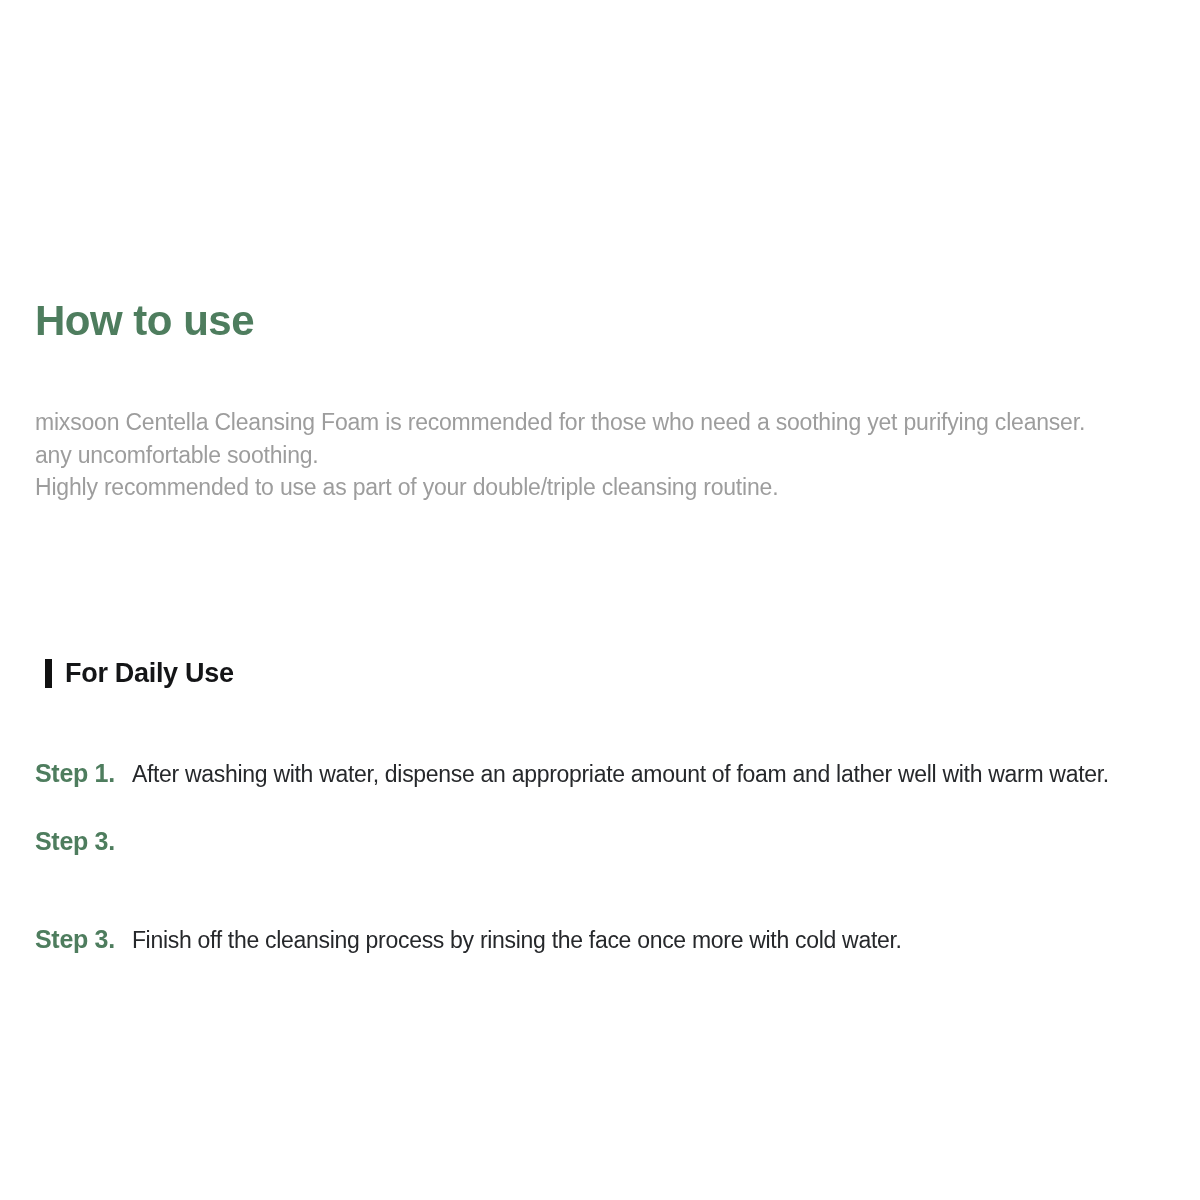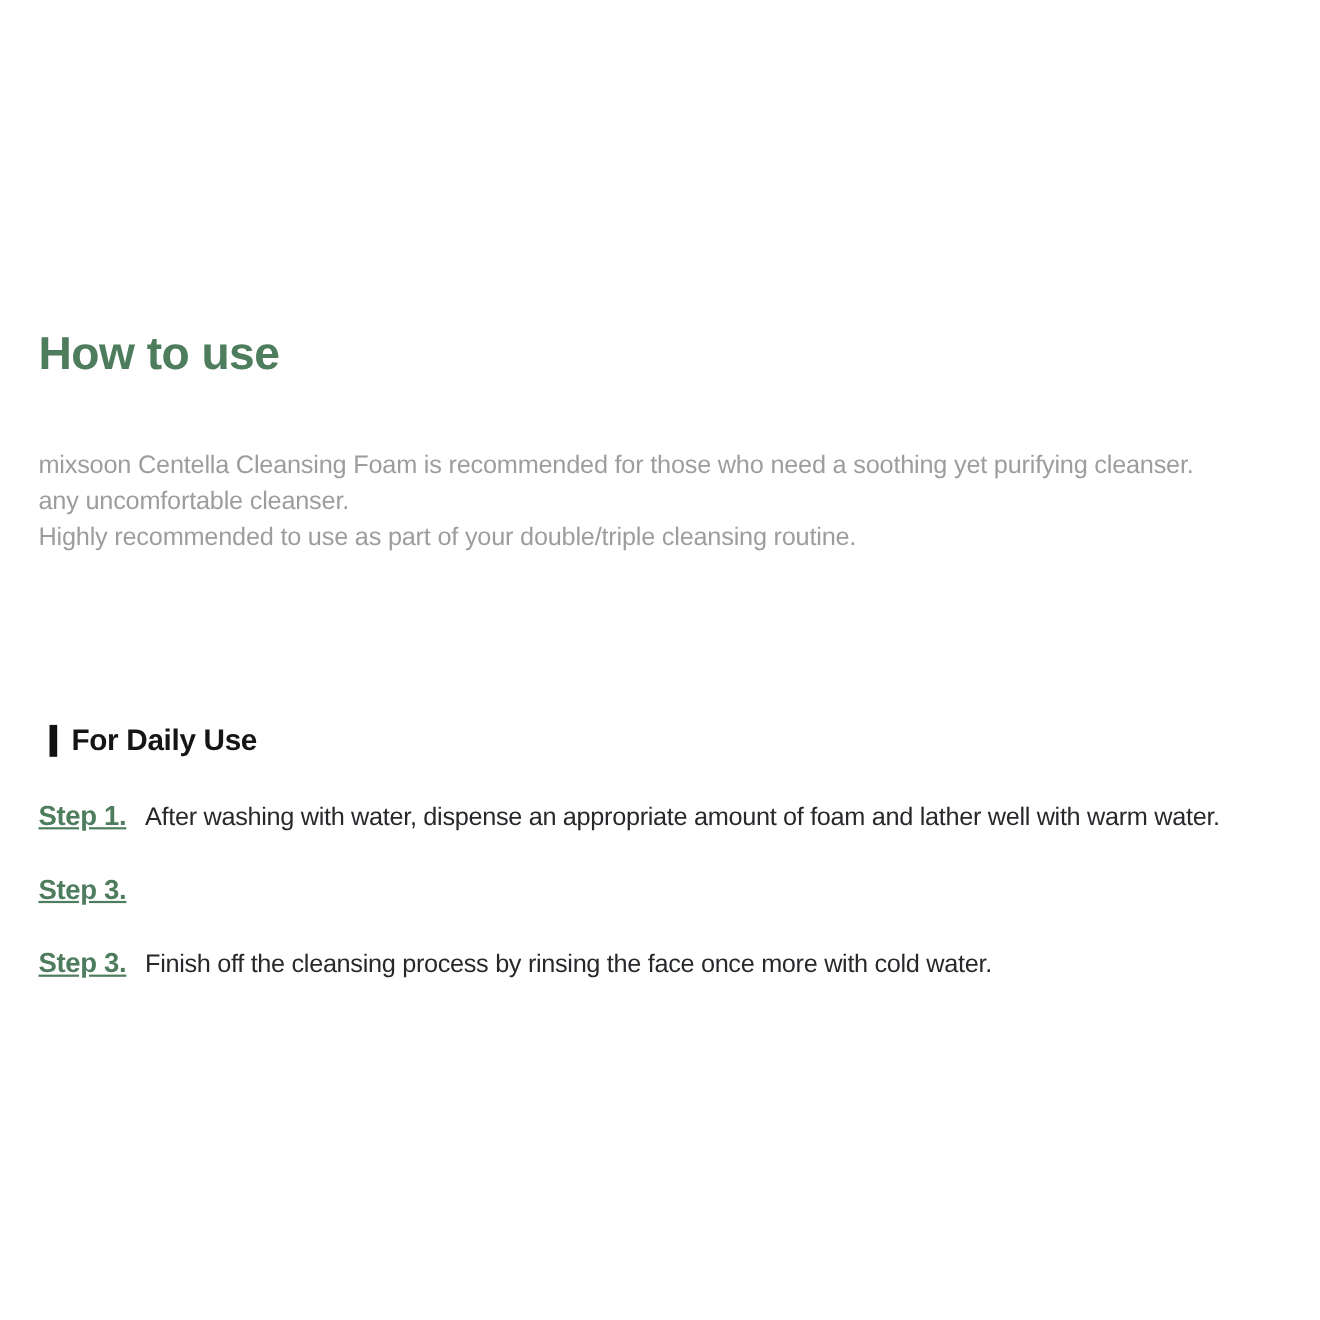--- a/index.html
+++ b/index.html
@@ -79,38 +79,38 @@
     line-height: 30px;
     margin-bottom: 37px;
     white-space: nowrap;
   }
   .step-label {
     font-size: 25px;
     font-weight: 700;
     color: var(--accent_green);
     letter-spacing: -0.3px;
     flex: 0 0 auto;
-    text-decoration: underline;
   }
   .step-text {
     font-size: 23px;
     color: var(--text_dark);
     letter-spacing: -0.3px;
+    margin-top: 32px;
   }
 </style>
 </head>
 <body>
 
 <div class="canvas">
 
   <h1 class="title">How to use</h1>
 
   <div class="desc">
     <div class="desc-line">mixsoon Centella Cleansing Foam is recommended for those who need a soothing yet purifying cleanser.</div>
-    <div class="desc-line">any uncomfortable cleanser.</div>
+    <div class="desc-line">any uncomfortable soothing.</div>
     <div class="desc-line">Highly recommended to use as part of your double/triple cleansing routine.</div>
   </div>
 
   <div class="section-head">
     <span class="accent-bar"></span>
     <span class="section-head-label">For Daily Use</span>
   </div>
 
   <div class="steps">
     <div class="step">

